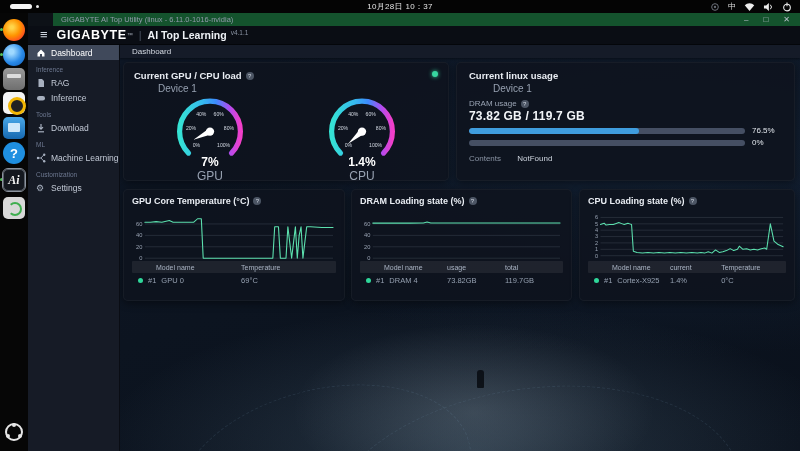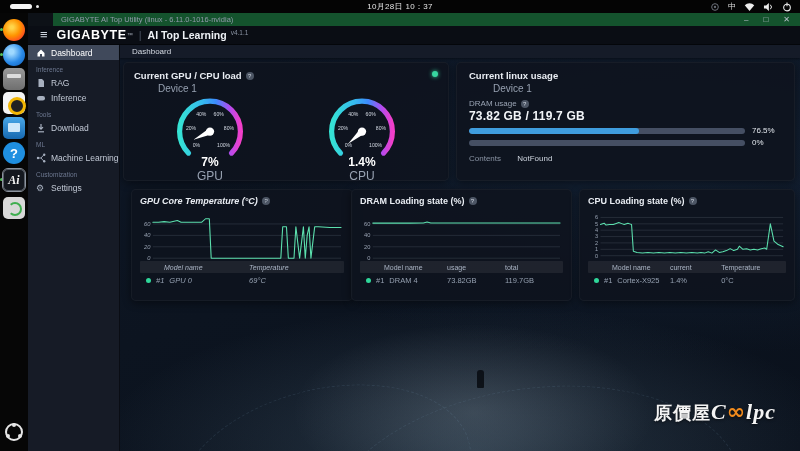--- a/index.html
+++ b/index.html
@@ -81,21 +81,21 @@
       radial-gradient(120% 80% at 82% 28%, rgba(38,66,104,.28), transparent 60%),
       linear-gradient(160deg, #0e1726 0%, #0c1420 45%, #0a111c 100%); }
   .deco-ring { position:absolute; border:1px dashed rgba(130,170,200,.13); border-radius:50%; }
   .silhouette { position:absolute; left:52.5%; bottom:16%; width:7px; height:18px;
     background:#070b11; border-radius:3px 3px 1px 1px; opacity:.85; }
 
   .panel { position:absolute; background:rgba(14,19,30,.93); border:1px solid rgba(255,255,255,.04);
     border-radius:5px; box-shadow:0 2px 8px rgba(0,0,0,.45); }
   #panel-load { left:3px; top:4px; width:326px; height:119px; padding:7px 10px; }
   #panel-mem  { left:336px; top:4px; width:339px; height:119px; padding:7px 12px; }
-  #panel-gpu  { left:11px;   top:131px; width:222px; height:112px; padding:6px 8px;font-style:italic; }
+  #panel-gpu  { left:3px;   top:131px; width:222px; height:112px; padding:6px 8px; }
   #panel-dram { left:231px; top:131px; width:221px; height:112px; padding:6px 8px; }
   #panel-cpu  { left:459px; top:131px; width:216px; height:112px; padding:6px 8px; }
 
   .panel-title-row { display:flex; align-items:center; gap:4px; }
   .panel-title { font-size:9.5px; font-weight:700; color:#e9edf3; }
   .chart-title { font-size:9px; font-weight:700; color:#e9edf3; }
   .info-icon { width:8px; height:8px; border-radius:50%; background:#4c5564; color:#cfd6e0;
     font-size:6px; line-height:8px; text-align:center; display:inline-block; }
   .status-dot { position:absolute; top:8px; right:10px; width:6px; height:6px; border-radius:50%;
     background:#38d6a0; box-shadow:0 0 4px #38d6a0; }
@@ -444,20 +444,17 @@
               <div class="row-first">
                 <span class="legend-dot"></span>
                 <span>#1</span>
                 <span>Cortex-X925</span>
               </div>
               <div>1.4%</div>
               <div>0°C</div>
             </div>
           </div>
 
-          <div class="watermark">
-            <span class="wm-cjk">原價屋</span><span class="wm-latin">C</span><span class="wm-inf">∞</span><span class="wm-latin">lpc</span>
-          </div>
         </div>
       </div>
     </div>
   </div>
 </div>
 
 </body></html>

